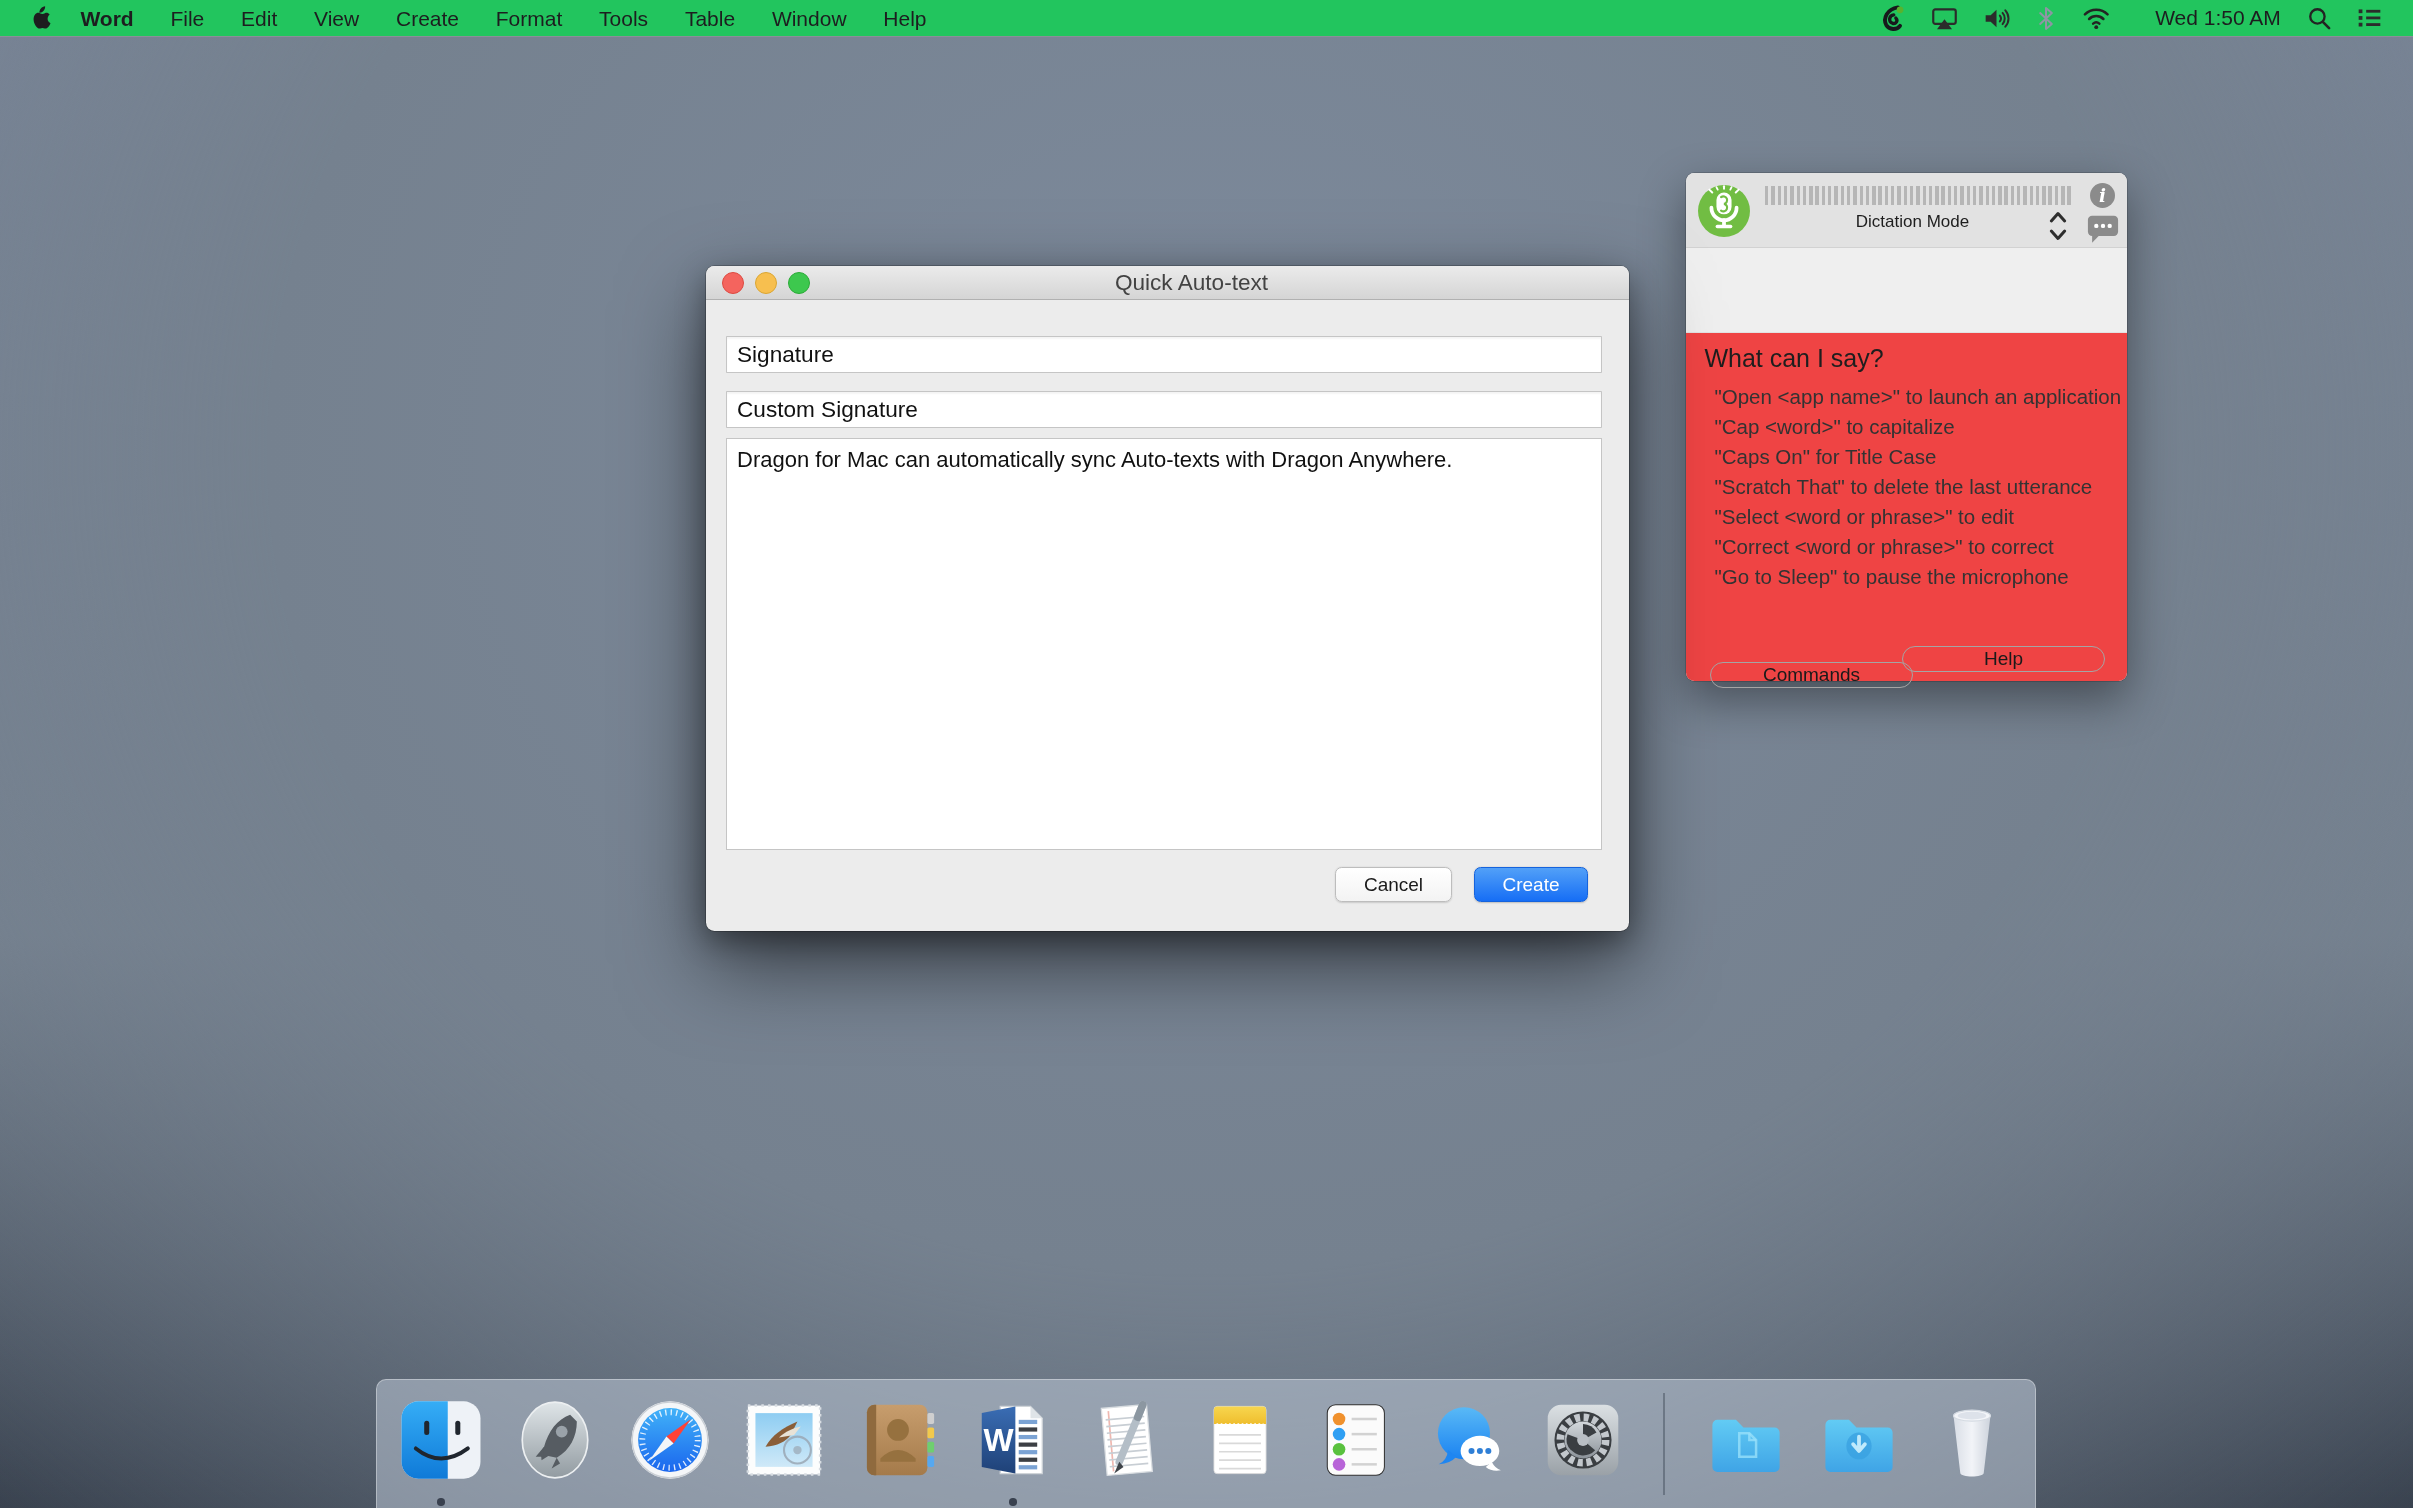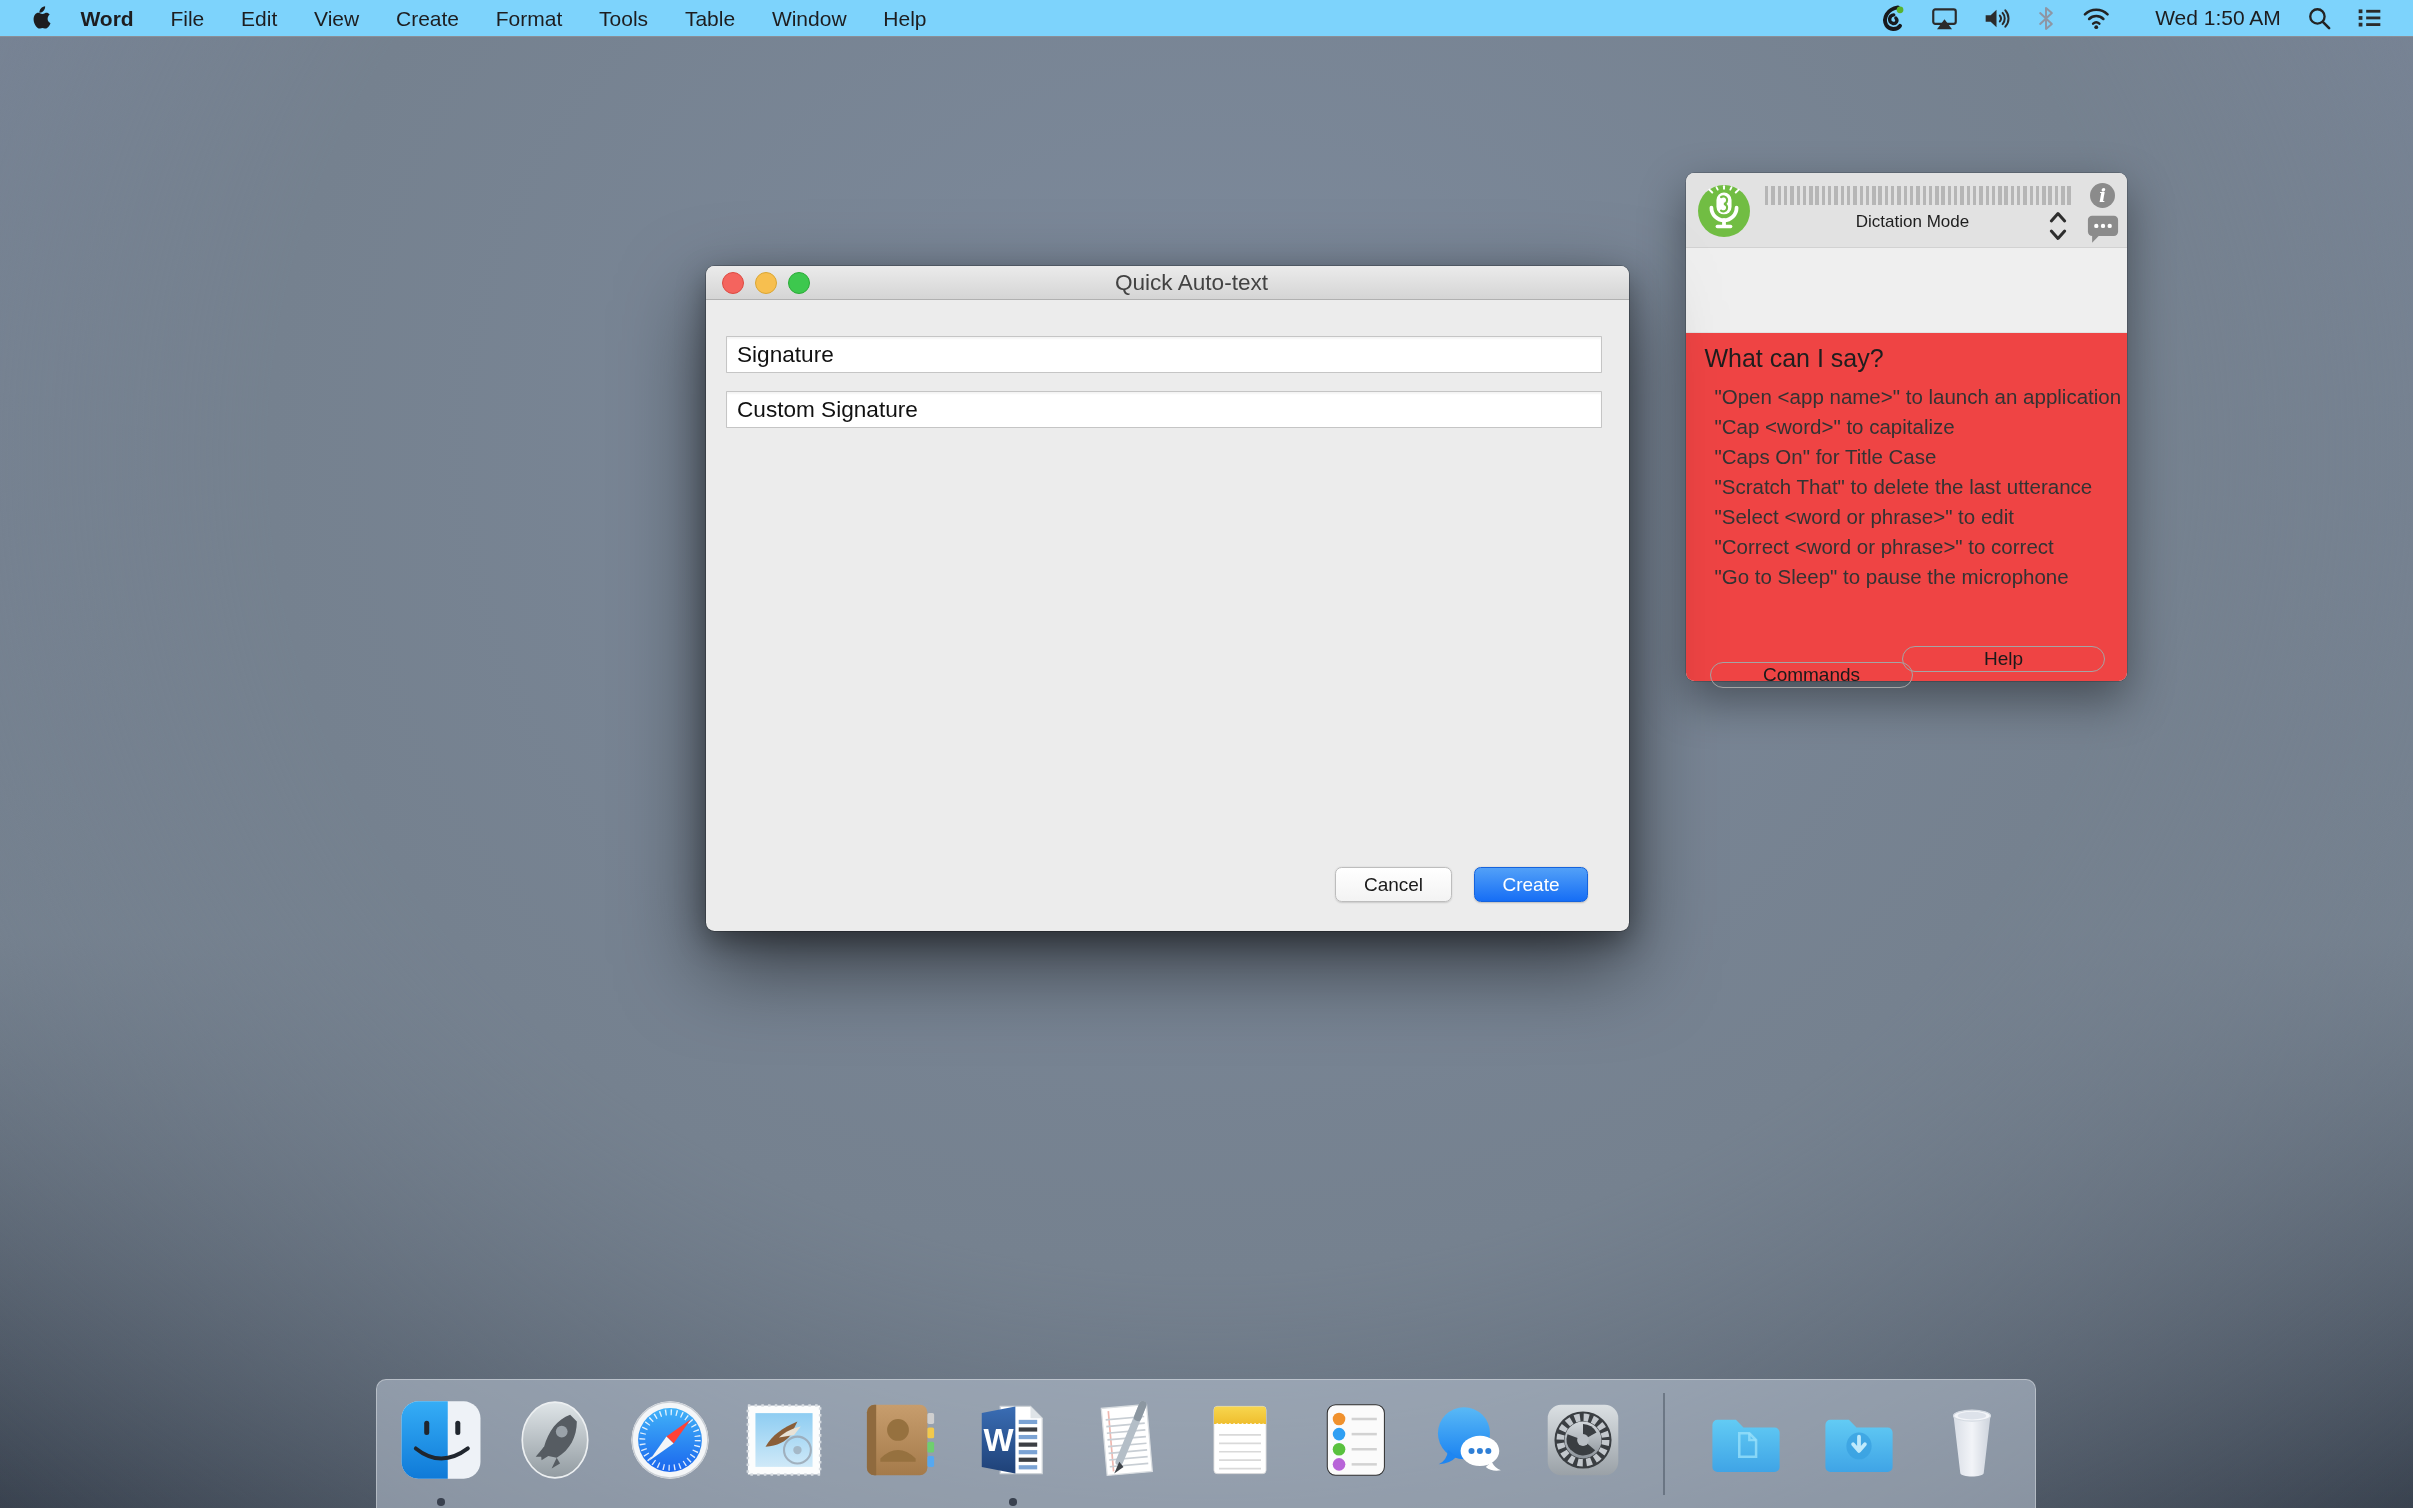--- a/index.html
+++ b/index.html
@@ -6,21 +6,21 @@
   html,body { width:2413px; height:1508px; overflow:hidden; }
   body {
     font-family:"Liberation Sans", sans-serif;
     background: radial-gradient(ellipse at 50% 30%, #7d8a9c 0%, #75818f 55%, #55607200 100%),
                 linear-gradient(180deg, #79859a 0%, #74808e 62%, #39424f 100%);
   }
 
   
   .menubar {
     position:absolute; left:0; top:0; width:2413px; height:37px;
-    background:#7dd3fc; display:flex; align-items:center;
+    background:#22c55e; display:flex; align-items:center;
     border-bottom:0.8px solid #8a8f98;
     font-size:21px; color:#1d1d1f; z-index:50;
   }
   .menubar .apple { margin-left:28.5px; margin-right:10px; display:flex; align-items:center; }
   .menubar .mitem { padding:0 18.4px; height:37px; line-height:37px; white-space:nowrap; }
   .menubar .mitem.bold { font-weight:bold; }
   .menubar .spacer { flex:1; }
   .statusicons { display:flex; align-items:center; gap:0; margin-right:18.4px; }
   .statusicons .sicon { padding:0 12.6px; display:flex; align-items:center; height:37px; }
   .menubar .clock { padding:0 13.4px; white-space:nowrap; }
@@ -265,20 +265,21 @@
   <div class="titlebar">
     <div class="lights">
       <span class="light red"></span>
       <span class="light yellow"></span>
       <span class="light green"></span>
     </div>
     <span class="wtitle">Quick Auto-text</span>
   </div>
   <input id="field-name" class="dfield" type="text" value="Signature" style="">
   <input id="field-desc" class="dfield" type="text" value="Custom Signature" style="">
+  <textarea class="dtextarea" spellcheck="false" style="">Dragon for Mac can automatically sync Auto-texts with Dragon Anywhere.</textarea>
   <div class="dbtn cancel">Cancel</div>
   <div class="dbtn create">Create</div>
 </div>
 
 <div class="dpanel">
   <div class="phead">
     <div class="micbadge">
       <svg width="52" height="52" viewBox="-31 -31 62 62">
         <circle cx="0" cy="0" r="31" fill="#71bd43"></circle>
         <rect x="-9" y="-22" width="18" height="26" rx="9" fill="#fff"></rect>

